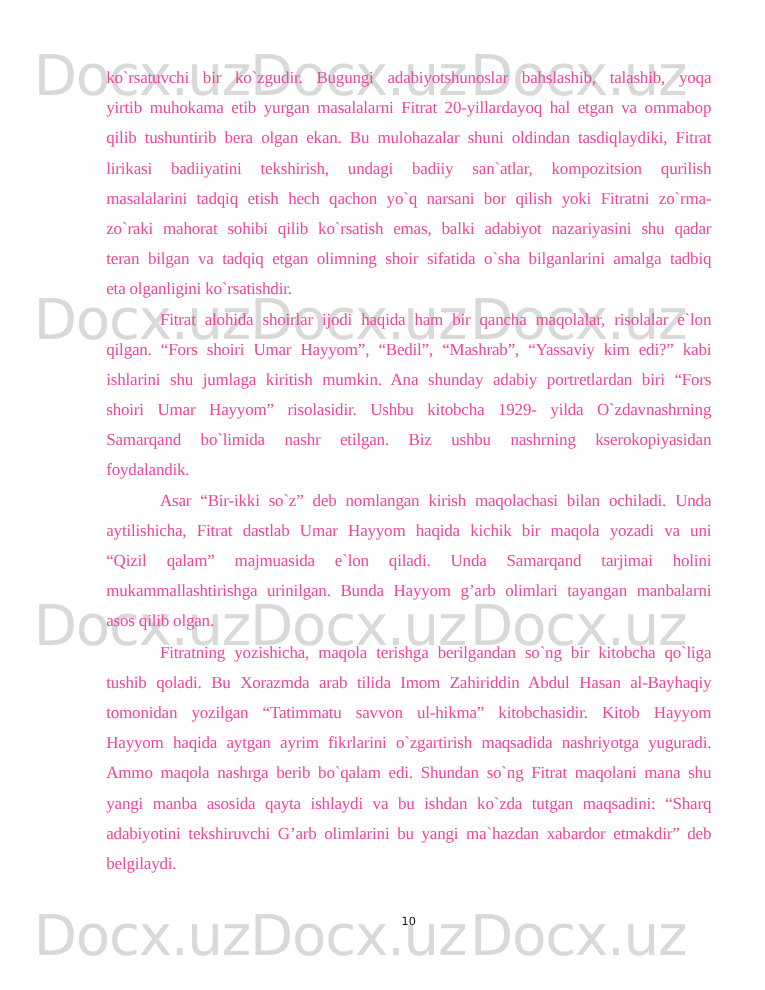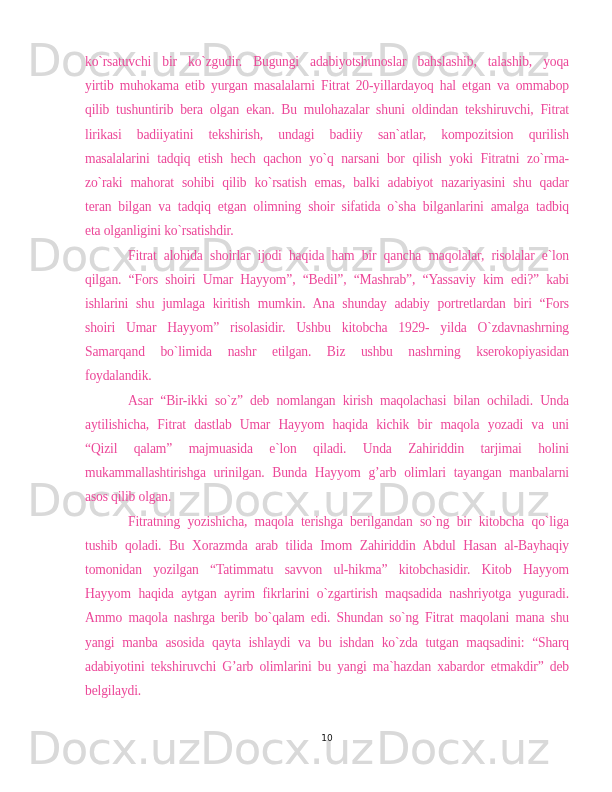--- a/index.html
+++ b/index.html
@@ -87,41 +87,41 @@
   <div class="wm" style="top:726px;left:27px">Docx.uz</div>
   <div class="wm" style="top:726px;left:200px">Docx.uz</div>
   <div class="wm" style="top:726px;left:376px">Docx.uz</div>
 </div>
 
 <div class="page">
 
   <div>
     <div class="line">ko`rsatuvchi  bir  ko`zgudir.  Bugungi  adabiyotshunoslar  bahslashib,  talashib,  yoqa</div>
     <div class="line">yirtib muhokama etib yurgan masalalarni Fitrat 20-yillardayoq hal etgan va ommabop</div>
-    <div class="line">qilib tushuntirib bera olgan ekan. Bu mulohazalar shuni oldindan tekshiruvchi, Fitrat</div>
+    <div class="line">qilib tushuntirib bera olgan ekan. Bu mulohazalar shuni oldindan tasdiqlaydiki, Fitrat</div>
     <div class="line">lirikasi   badiiyatini   tekshirish,   undagi   badiiy   san`atlar,   kompozitsion   qurilish</div>
     <div class="line">masalalarini tadqiq etish hech qachon yo`q narsani bor qilish yoki Fitratni zo`rma-</div>
     <div class="line">zo`raki mahorat sohibi qilib ko`rsatish emas, balki adabiyot nazariyasini shu qadar</div>
     <div class="line">teran bilgan va tadqiq etgan olimning shoir sifatida o`sha bilganlarini amalga tadbiq</div>
     <div class="line last">eta olganligini ko`rsatishdir.</div>
   </div>
 
   <div>
     <div class="line indent">Fitrat alohida shoirlar ijodi haqida ham bir qancha maqolalar, risolalar e`lon</div>
     <div class="line">qilgan. “Fors shoiri Umar Hayyom”, “Bedil”, “Mashrab”, “Yassaviy kim edi?” kabi</div>
     <div class="line">ishlarini shu jumlaga kiritish mumkin. Ana shunday adabiy portretlardan biri “Fors</div>
     <div class="line">shoiri  Umar  Hayyom”  risolasidir.  Ushbu  kitobcha  1929-  yilda  O`zdavnashrning</div>
     <div class="line">Samarqand   bo`limida   nashr   etilgan.   Biz   ushbu   nashrning   kserokopiyasidan</div>
     <div class="line last">foydalandik.</div>
   </div>
 
   <div>
     <div class="line indent">Asar “Bir-ikki so`z” deb nomlangan kirish maqolachasi bilan ochiladi. Unda</div>
     <div class="line">aytilishicha, Fitrat dastlab Umar Hayyom haqida kichik bir maqola yozadi va uni</div>
-    <div class="line">“Qizil   qalam”   majmuasida   e`lon   qiladi.   Unda   Zahiriddin   tarjimai   holini</div>
+    <div class="line">“Qizil   qalam”   majmuasida   e`lon   qiladi.   Unda   Samarqand   tarjimai   holini</div>
     <div class="line">mukammallashtirishga  urinilgan.  Bunda  Hayyom  g’arb  olimlari  tayangan  manbalarni</div>
     <div class="line last">asos qilib olgan.</div>
   </div>
 
   <div>
     <div class="line indent">Fitratning yozishicha, maqola terishga berilgandan so`ng bir kitobcha qo`liga</div>
     <div class="line">tushib  qoladi.  Bu  Xorazmda  arab  tilida  Imom  Zahiriddin  Abdul  Hasan  al-Bayhaqiy</div>
     <div class="line">tomonidan  yozilgan  “Tatimmatu  savvon  ul-hikma”  kitobchasidir.  Kitob  Hayyom</div>
     <div class="line">Hayyom haqida aytgan ayrim fikrlarini o`zgartirish maqsadida nashriyotga yuguradi.</div>
     <div class="line">Ammo maqola nashrga berib bo`qalam edi. Shundan so`ng Fitrat maqolani mana shu</div>

